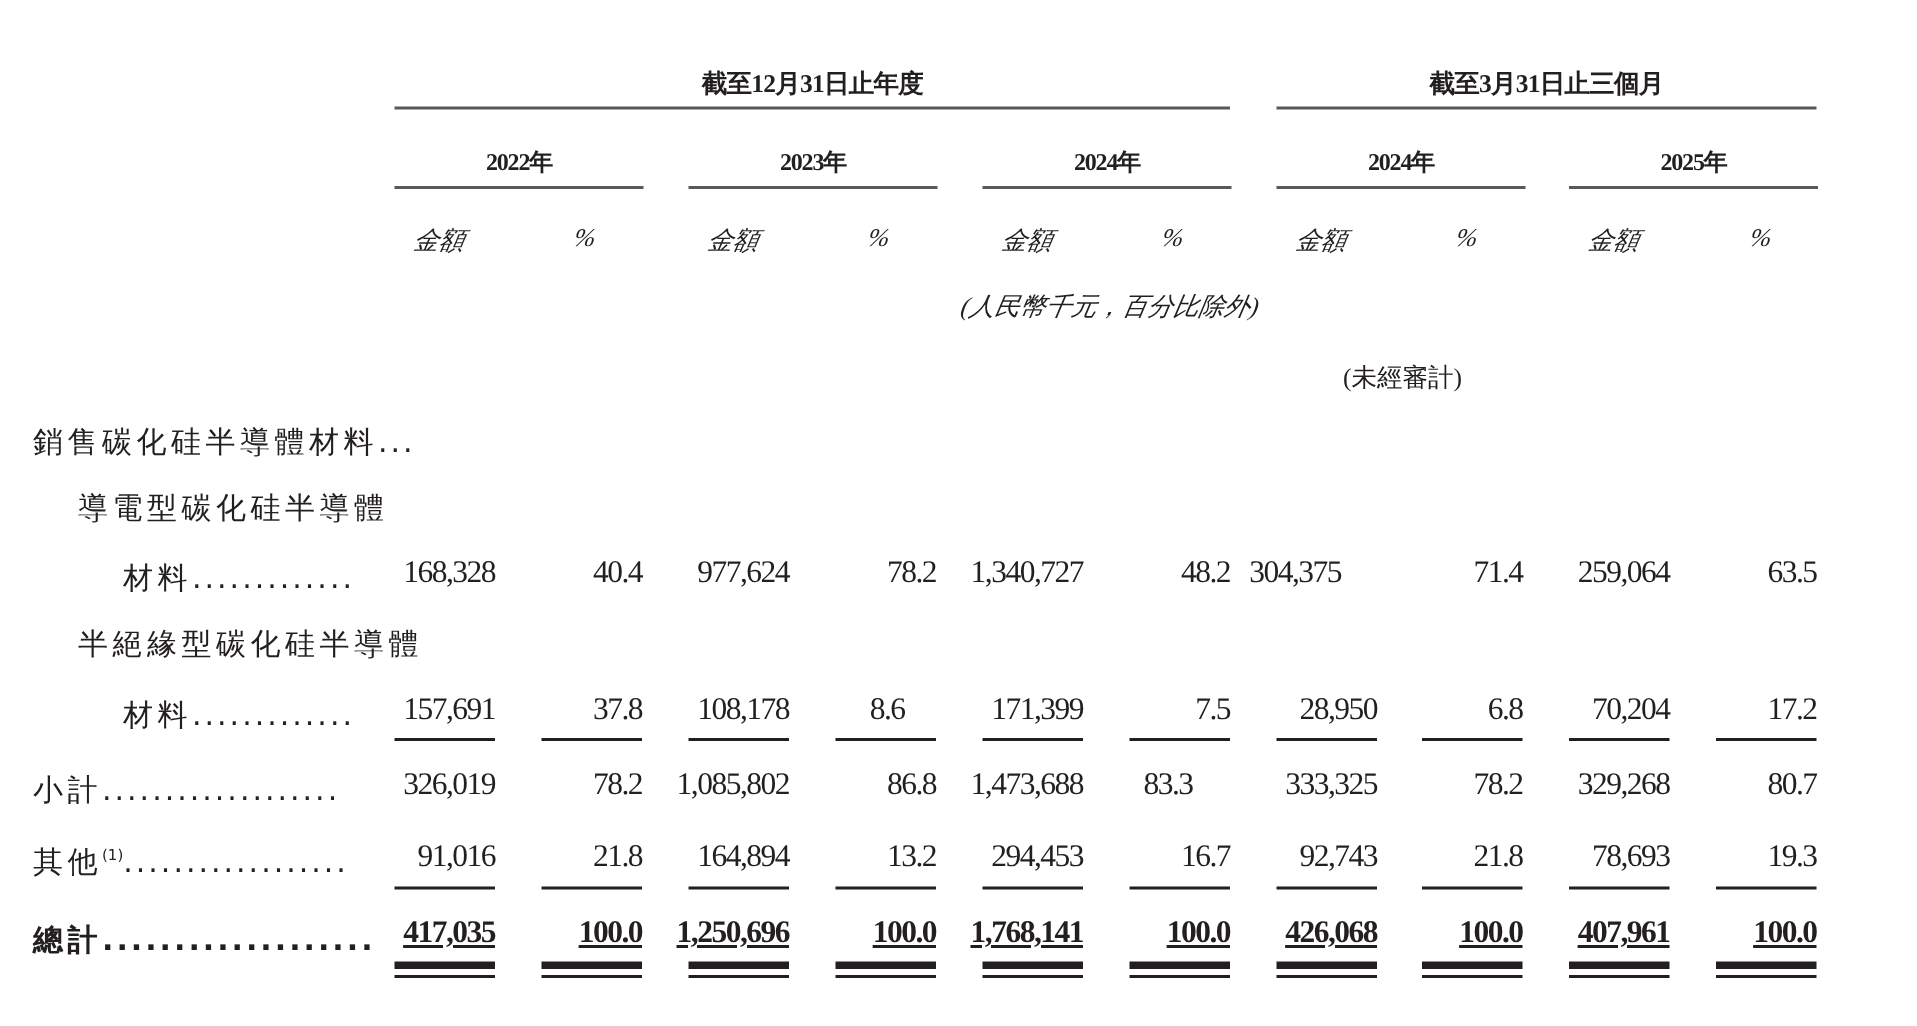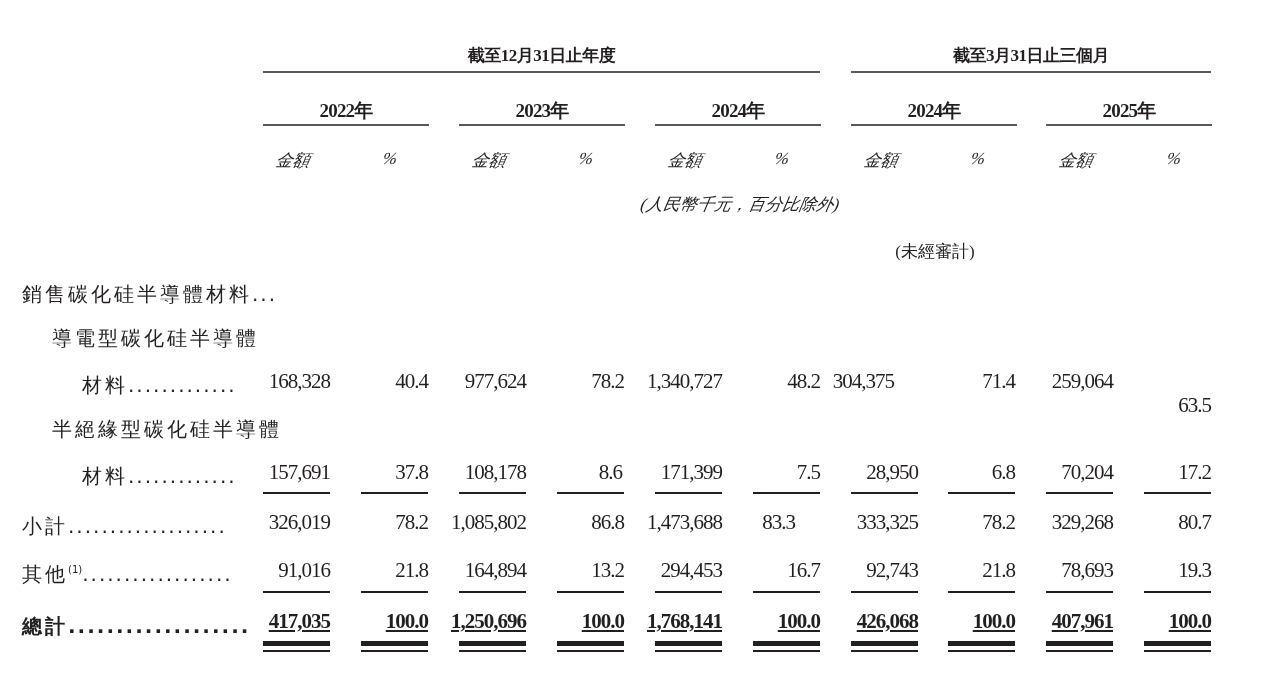--- a/index.html
+++ b/index.html
@@ -1,20 +1,20 @@
 <!DOCTYPE html>
 <html><head>
 <meta charset="utf-8">
 <style>
   html, body { margin:0; padding:0; background:#ffffff; }
   body { width:1278px; height:684px; position:relative; overflow:hidden;
          font-family:"Liberation Serif","DejaVu Serif",serif; color:#231f20; }
   .abs { position:absolute; }
   .group-title { font-weight:bold; font-size:17px; text-align:center; letter-spacing:-0.5px; }
-  .year { font-weight:bold; font-size:19px; text-align:center; letter-spacing:-0.8px; }
+  .year { font-weight:bold; font-size:16px; text-align:center; letter-spacing:-0.8px; }
   .rule { position:absolute; height:2px; background:#58595b; }
   .colhead { font-style:italic; font-size:17px; text-align:center; transform:skewX(-10deg); }
   .note { font-size:17px; text-align:center; }
   .label { font-size:20px; letter-spacing:3px; white-space:nowrap; font-family:"DejaVu Sans","Liberation Sans",sans-serif; }
   .label.bold { font-weight:bold; }
   .lead { letter-spacing:2px; }
   .num { font-size:21px; text-align:right; letter-spacing:-1px; white-space:nowrap; }
   .num.bold { font-weight:bold;text-decoration:underline; }
   .ul { position:absolute; height:1.5px; background:#231f20; }
   .dbl-thick { position:absolute; height:5px; background:#231f20; }
@@ -77,26 +77,26 @@
 
 <div class="abs num" style="left:233px; top:369px; width:97px;">168,328</div>
 <div class="abs num" style="left:331px; top:369px; width:97px;">40.4</div>
 <div class="abs num" style="left:429px; top:369px; width:97px;">977,624</div>
 <div class="abs num" style="left:527px; top:369px; width:97px;">78.2</div>
 <div class="abs num" style="left:625px; top:369px; width:97px;">1,340,727</div>
 <div class="abs num" style="left:723px; top:369px; width:97px;">48.2</div>
 <div class="abs num" style="left:797px; top:369px; width:97px;">304,375</div>
 <div class="abs num" style="left:918px; top:369px; width:97px;">71.4</div>
 <div class="abs num" style="left:1016px; top:369px; width:97px;">259,064</div>
-<div class="abs num" style="left:1114px; top:369px; width:97px;margin-top:24px;">63.5</div>
+<div class="abs num" style="left:1114px; top:369px; width:97px;">63.5</div>
 
 <div class="abs num" style="left:233px; top:460px; width:97px;">157,691</div>
 <div class="abs num" style="left:331px; top:460px; width:97px;">37.8</div>
 <div class="abs num" style="left:429px; top:460px; width:97px;">108,178</div>
-<div class="abs num" style="left:525px; top:460px; width:97px;">8.6</div>
+<div class="abs num" style="left:506px; top:460px; width:97px;">8.6</div>
 <div class="abs num" style="left:625px; top:460px; width:97px;">171,399</div>
 <div class="abs num" style="left:723px; top:460px; width:97px;">7.5</div>
 <div class="abs num" style="left:821px; top:460px; width:97px;">28,950</div>
 <div class="abs num" style="left:918px; top:460px; width:97px;">6.8</div>
 <div class="abs num" style="left:1016px; top:460px; width:97px;">70,204</div>
 <div class="abs num" style="left:1114px; top:460px; width:97px;">17.2</div>
 
 <div class="ul" style="left:263px; top:492px; width:67px;"></div>
 <div class="ul" style="left:361px; top:492px; width:67px;"></div>
 <div class="ul" style="left:459px; top:492px; width:67px;"></div>

